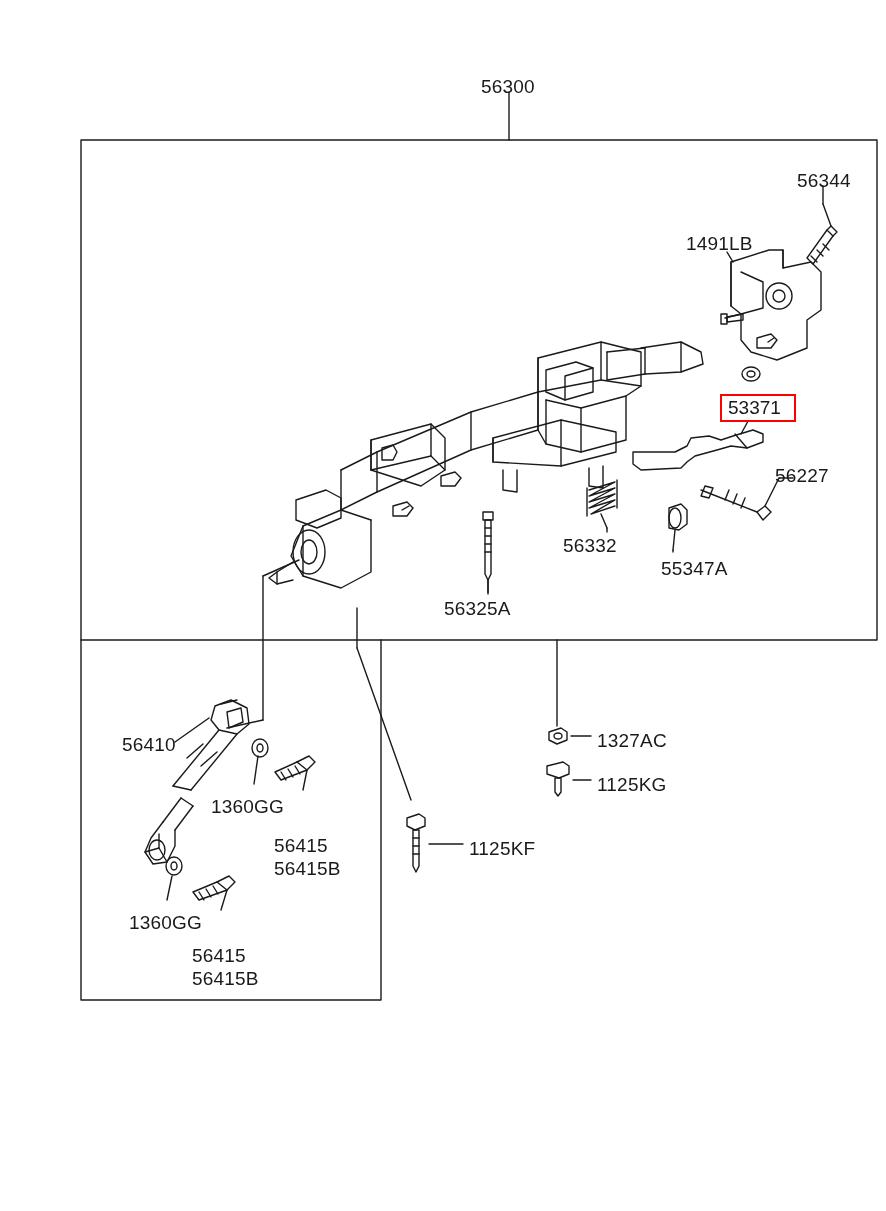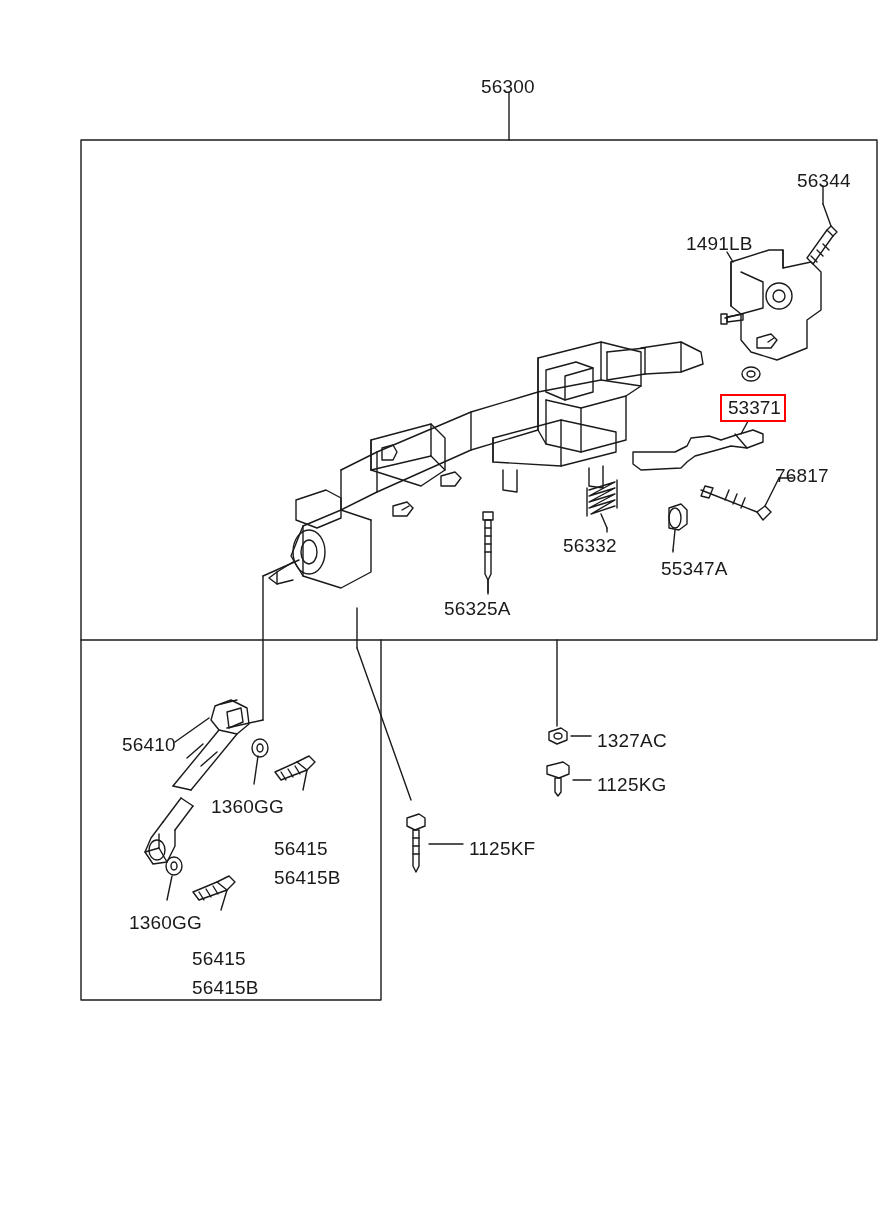--- a/index.html
+++ b/index.html
@@ -28,21 +28,21 @@
   .label {
     position: absolute;
     font-family: "Liberation Sans", sans-serif;
     font-size: 19px;
     color: #1a1a1a;
     white-space: pre;
     line-height: 22px;
     letter-spacing: 0.2px;
   }
   .label.two-line {
-    line-height: 29px;
+    line-height: 23px;
   }
   .highlight-box {
     position: absolute;
     border: 2px solid #ff0000;
     background: #ffffff;
     box-sizing: border-box;
     padding: 1px 6px 2px 6px;
   }
   .highlight-box .hl-text {
     font-family: "Liberation Sans", sans-serif;
@@ -243,32 +243,32 @@
 
       <path d="M632 552 L632 550"></path>
 
       <path d="M447 594 L447 592"></path>
     </g>
   </svg>
 
   <div class="label" style="left:440px; top:76px;">56300</div>
   <div class="label" style="left:756px; top:170px;text-align:right;">56344</div>
   <div class="label" style="left:645px; top:233px;">1491LB</div>
-  <div class="label" style="left:734px; top:465px;">76817</div>
+  <div class="label" style="left:734px; top:465px;">56227</div>
   <div class="label" style="left:522px; top:535px;">56332</div>
   <div class="label" style="left:620px; top:558px;">55347A</div>
   <div class="label" style="left:403px; top:598px;">56325A</div>
   <div class="label" style="left:556px; top:730px;">1327AC</div>
   <div class="label" style="left:556px; top:774px;">1125KG</div>
   <div class="label" style="left:81px; top:734px;">56410</div>
   <div class="label" style="left:170px; top:796px;">1360GG</div>
   <div class="label two-line" style="left:233px; top:834px;">56415
 56415B</div>
   <div class="label" style="left:428px; top:838px;">1125KF</div>
   <div class="label" style="left:88px; top:912px;">1360GG</div>
   <div class="label two-line" style="left:151px; top:944px;">56415
 56415B</div>
 
-  <div class="highlight-box" style="left:679px; top:394px; width:66px; height:28px;">
+  <div class="highlight-box" style="left:679px; top:394px; width:76px; height:28px;">
     <span class="hl-text">53371</span>
   </div>
 
 </div>
 
 </body></html>

